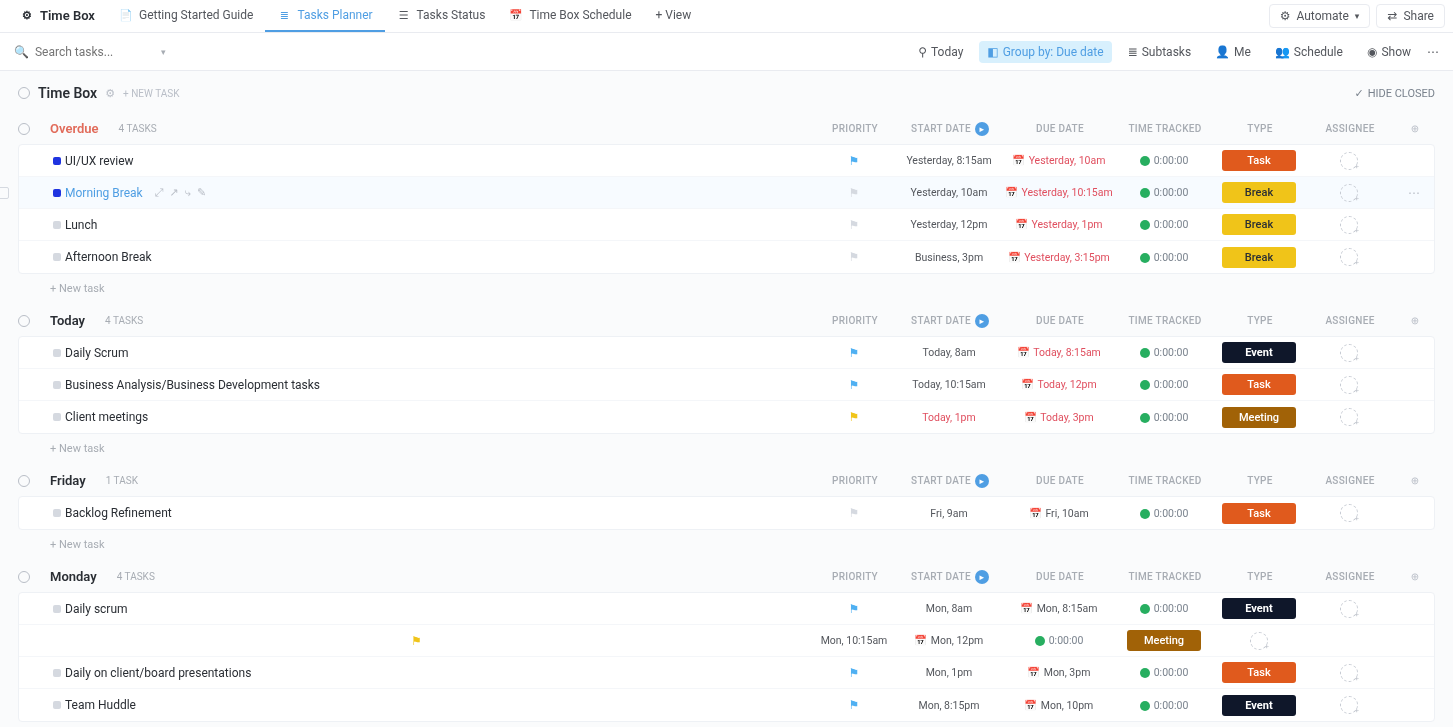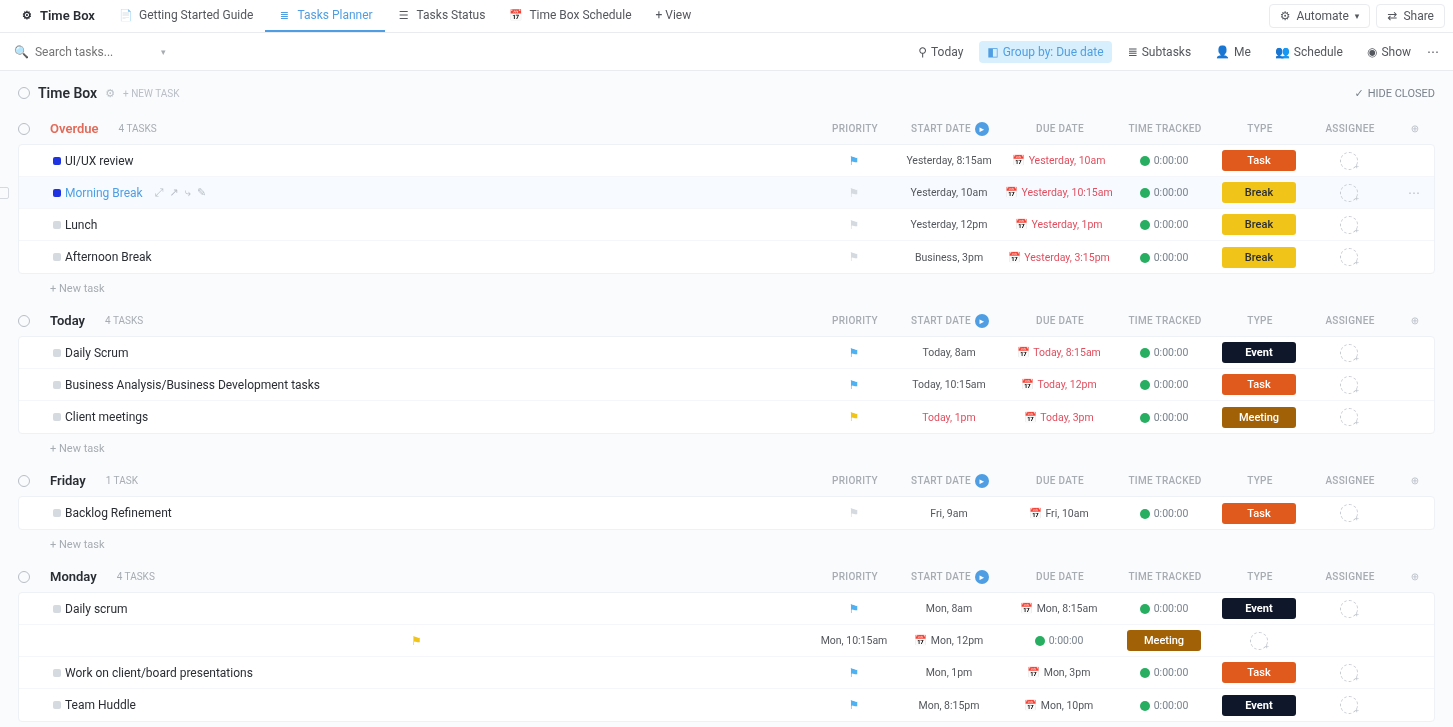--- a/index.html
+++ b/index.html
@@ -430,21 +430,21 @@
         </div>
       <div class="assignee-cell">
           <span class="assignee-placeholder"></span>
         </div>
       <div class="row-menu"></div>
     </div>
       <div class="task-row">
       <div class="task-name-cell">
 
         <span class="status-square" style="background:#d5d9e0"></span>
-        <span class="task-name ">Work on client/board presentations</span>
+        <span class="task-name ">Daily on client/board presentations</span>
 
       </div>
       <div class="priority-cell">
           <span class="flag" style="color:#4fb0f2">⚑</span>
         </div>
       <div class="date-cell ">Mon, 1pm</div>
       <div class="date-cell "><span class="cal">📅</span>Mon, 3pm</div>
       <div class="time-cell"><span class="dot-green"></span>0:00:00</div>
       <div class="type-cell">
           <span class="type-badge type-task">Task</span>

